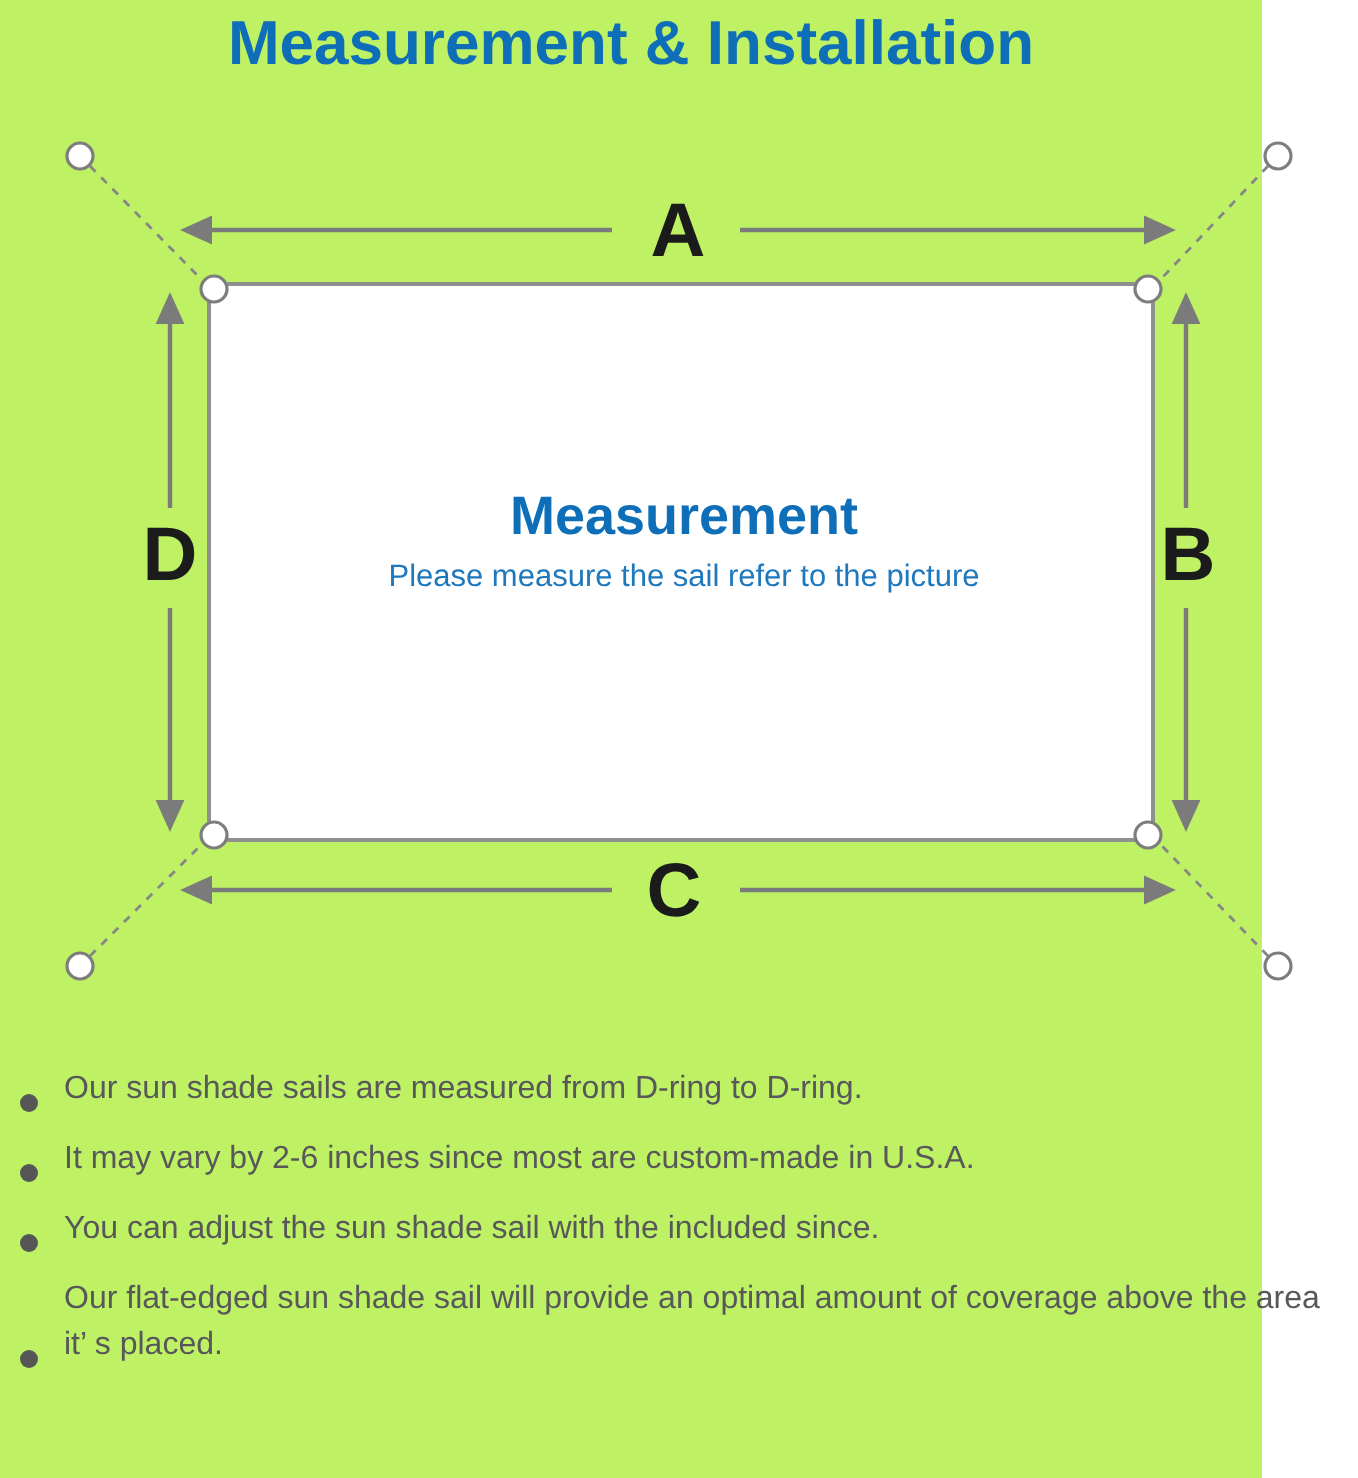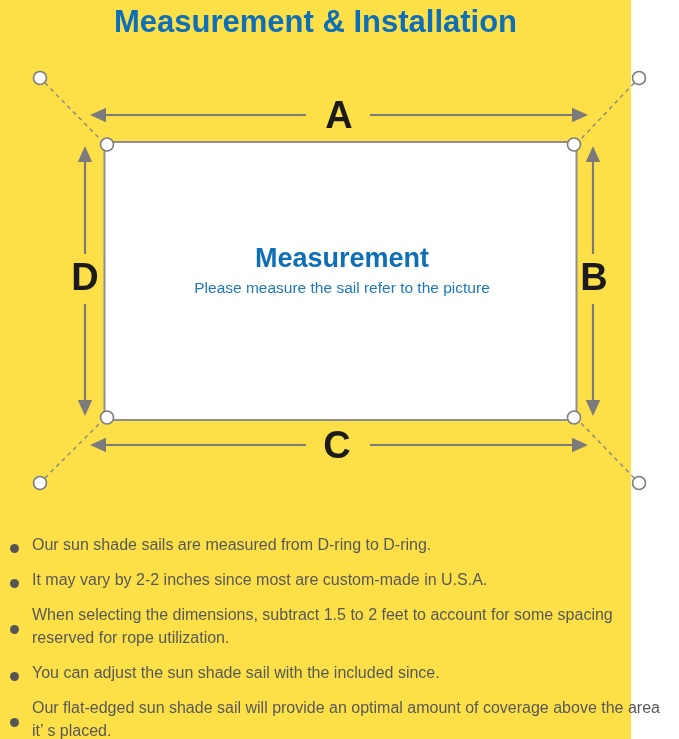--- a/index.html
+++ b/index.html
@@ -4,21 +4,21 @@
 <style>
   * { margin: 0; padding: 0; box-sizing: border-box; }
   html, body { background: #ffffff; }
   body {
     font-family: "Liberation Sans", "DejaVu Sans", sans-serif;
     width: 679px; height: 739px; overflow: hidden;
   }
   .page {
     position: relative;
     width: 631px; height: 739px;
-    background: #fde047;
+    background: #bef264;
   }
   .page-title {
     position: absolute; top: 0; left: 0;
     width: 100%; text-align: center;
     font-size: 31px; font-weight: 700;
     line-height: 44px;
     color: var(--accent, #0e6fb8);
     letter-spacing: 0px;
   }
   .diagram-svg {
@@ -35,21 +35,21 @@
   }
   .center-subtitle {
     font-family: "Liberation Sans", "DejaVu Sans", sans-serif;
     font-size: 15.5px; fill: var(--subtitle, #1e78bd);
   }
   .notes {
     position: absolute; top: 533px; left: 10px;
     width: 665px; list-style: none;
   }
   .note-item {
-    display: flex; align-items: center;
+    display: flex; align-items: flex-end;
     margin-bottom: 12px;
   }
   .bullet-dot {
     flex: 0 0 auto;
     width: 9px; height: 9px; border-radius: 50%;
     background: #565656;
     margin: 7px 13px 0 0;
   }
   .note-text {
     font-size: 16px; line-height: 23px;
@@ -125,25 +125,21 @@
     <text class="center-subtitle" x="342" y="233" text-anchor="middle">Please measure the sail refer to the picture</text>
   </svg>
 
   <ul class="notes">
     <li class="note-item">
       <span class="bullet-dot"></span>
       <span class="note-text">Our sun shade sails are measured from D-ring to D-ring.</span>
     </li>
     <li class="note-item">
       <span class="bullet-dot"></span>
-      <span class="note-text">It may vary by 2-2 inches since most are custom-made in U.S.A.</span>
-    </li>
-    <li class="note-item">
-      <span class="bullet-dot"></span>
-      <span class="note-text">When selecting the dimensions, subtract 1.5 to 2 feet to account for some spacing reserved for rope utilization.</span>
+      <span class="note-text">It may vary by 2-6 inches since most are custom-made in U.S.A.</span>
     </li>
     <li class="note-item">
       <span class="bullet-dot"></span>
       <span class="note-text">You can adjust the sun shade sail with the included since.</span>
     </li>
     <li class="note-item">
       <span class="bullet-dot"></span>
       <span class="note-text">Our flat-edged sun shade sail will provide an optimal amount of coverage above the area it’ s placed.</span>
     </li>
   </ul>

